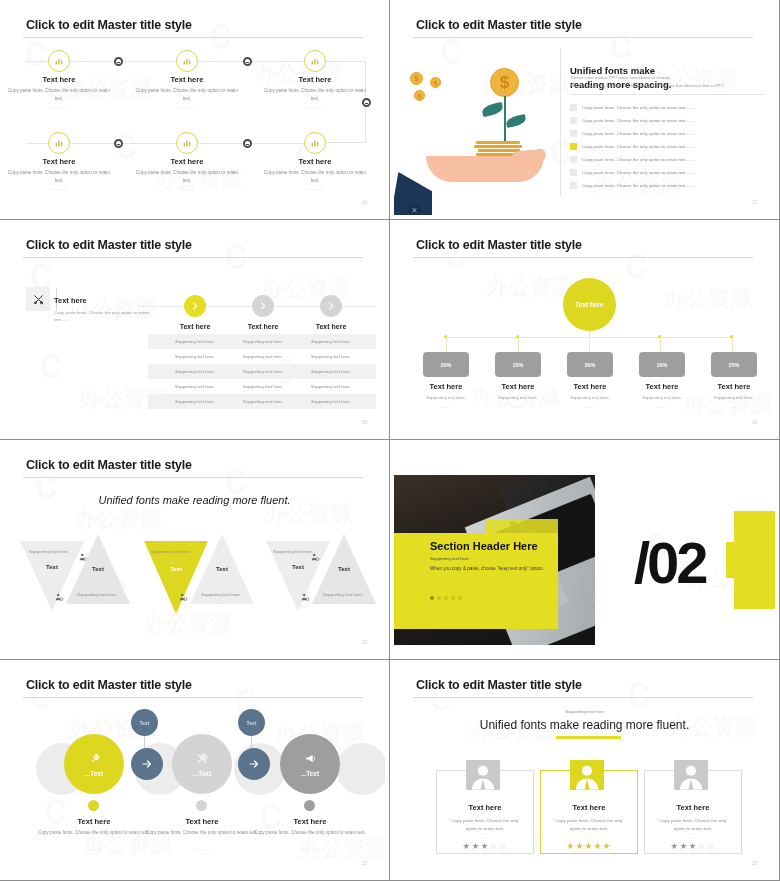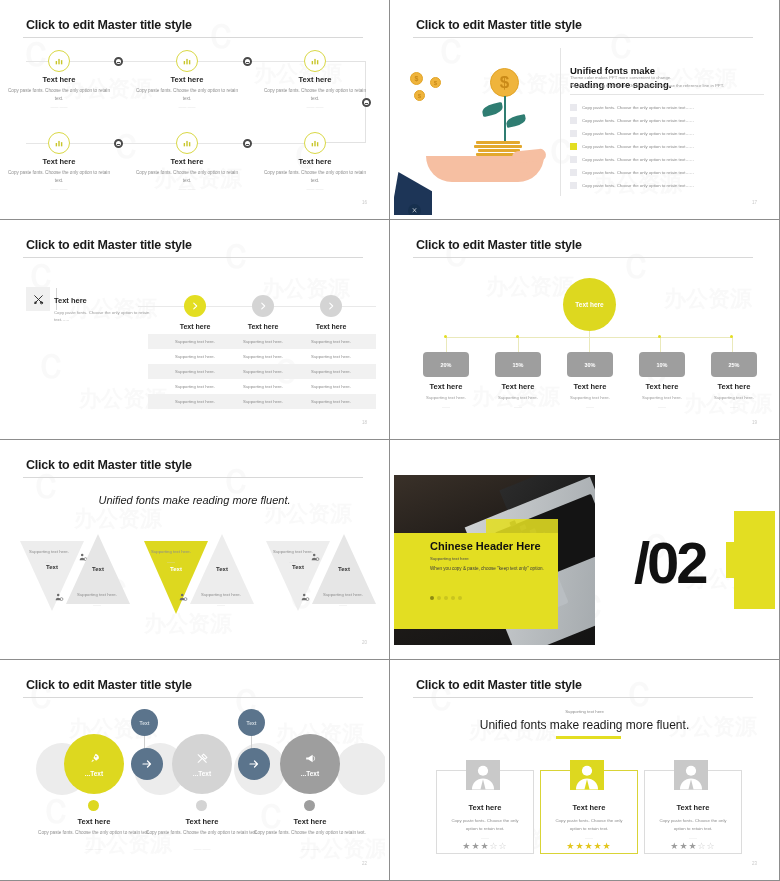--- a/index.html
+++ b/index.html
@@ -630,21 +630,21 @@
         <div class="key" style="left:147px;top:66px;width:6px;height:5px;transform:rotate(-22deg);"></div>
         <div class="key" style="left:157px;top:70px;width:6px;height:5px;transform:rotate(-22deg);"></div>
         <div class="key" style="left:134px;top:70px;width:6px;height:5px;transform:rotate(-22deg);"></div>
         <div class="key" style="left:144px;top:74px;width:6px;height:5px;transform:rotate(-22deg);"></div>
         <div class="key" style="left:154px;top:78px;width:6px;height:5px;transform:rotate(-22deg);"></div>
         <div class="trackpad" style="left:136px;top:104px;width:38px;height:32px;transform:rotate(-22deg);"></div>
         <div class="yband" style="left:-4px;top:58px;width:172px;height:96px;"></div>
         <div class="yband2" style="left:96px;top:44px;width:72px;height:88px;"></div>
       </div>
 
-      <div class="sec-h" style="left:36px;top:96px;">Chinese Header Here</div>
+      <div class="sec-h" style="left:36px;top:96px;">Section Header Here</div>
       <div class="sec-s" style="left:36px;top:112px;">Supporting text here</div>
       <div class="sec-p" style="left:36px;top:122px;">When you copy &amp; paste, choose "keep text only" option.</div>
       <div class="dotrow" style="left:36px;top:152px;">
         <i class="on"></i>
         <i></i>
         <i></i>
         <i></i>
         <i></i>
       </div>
 

